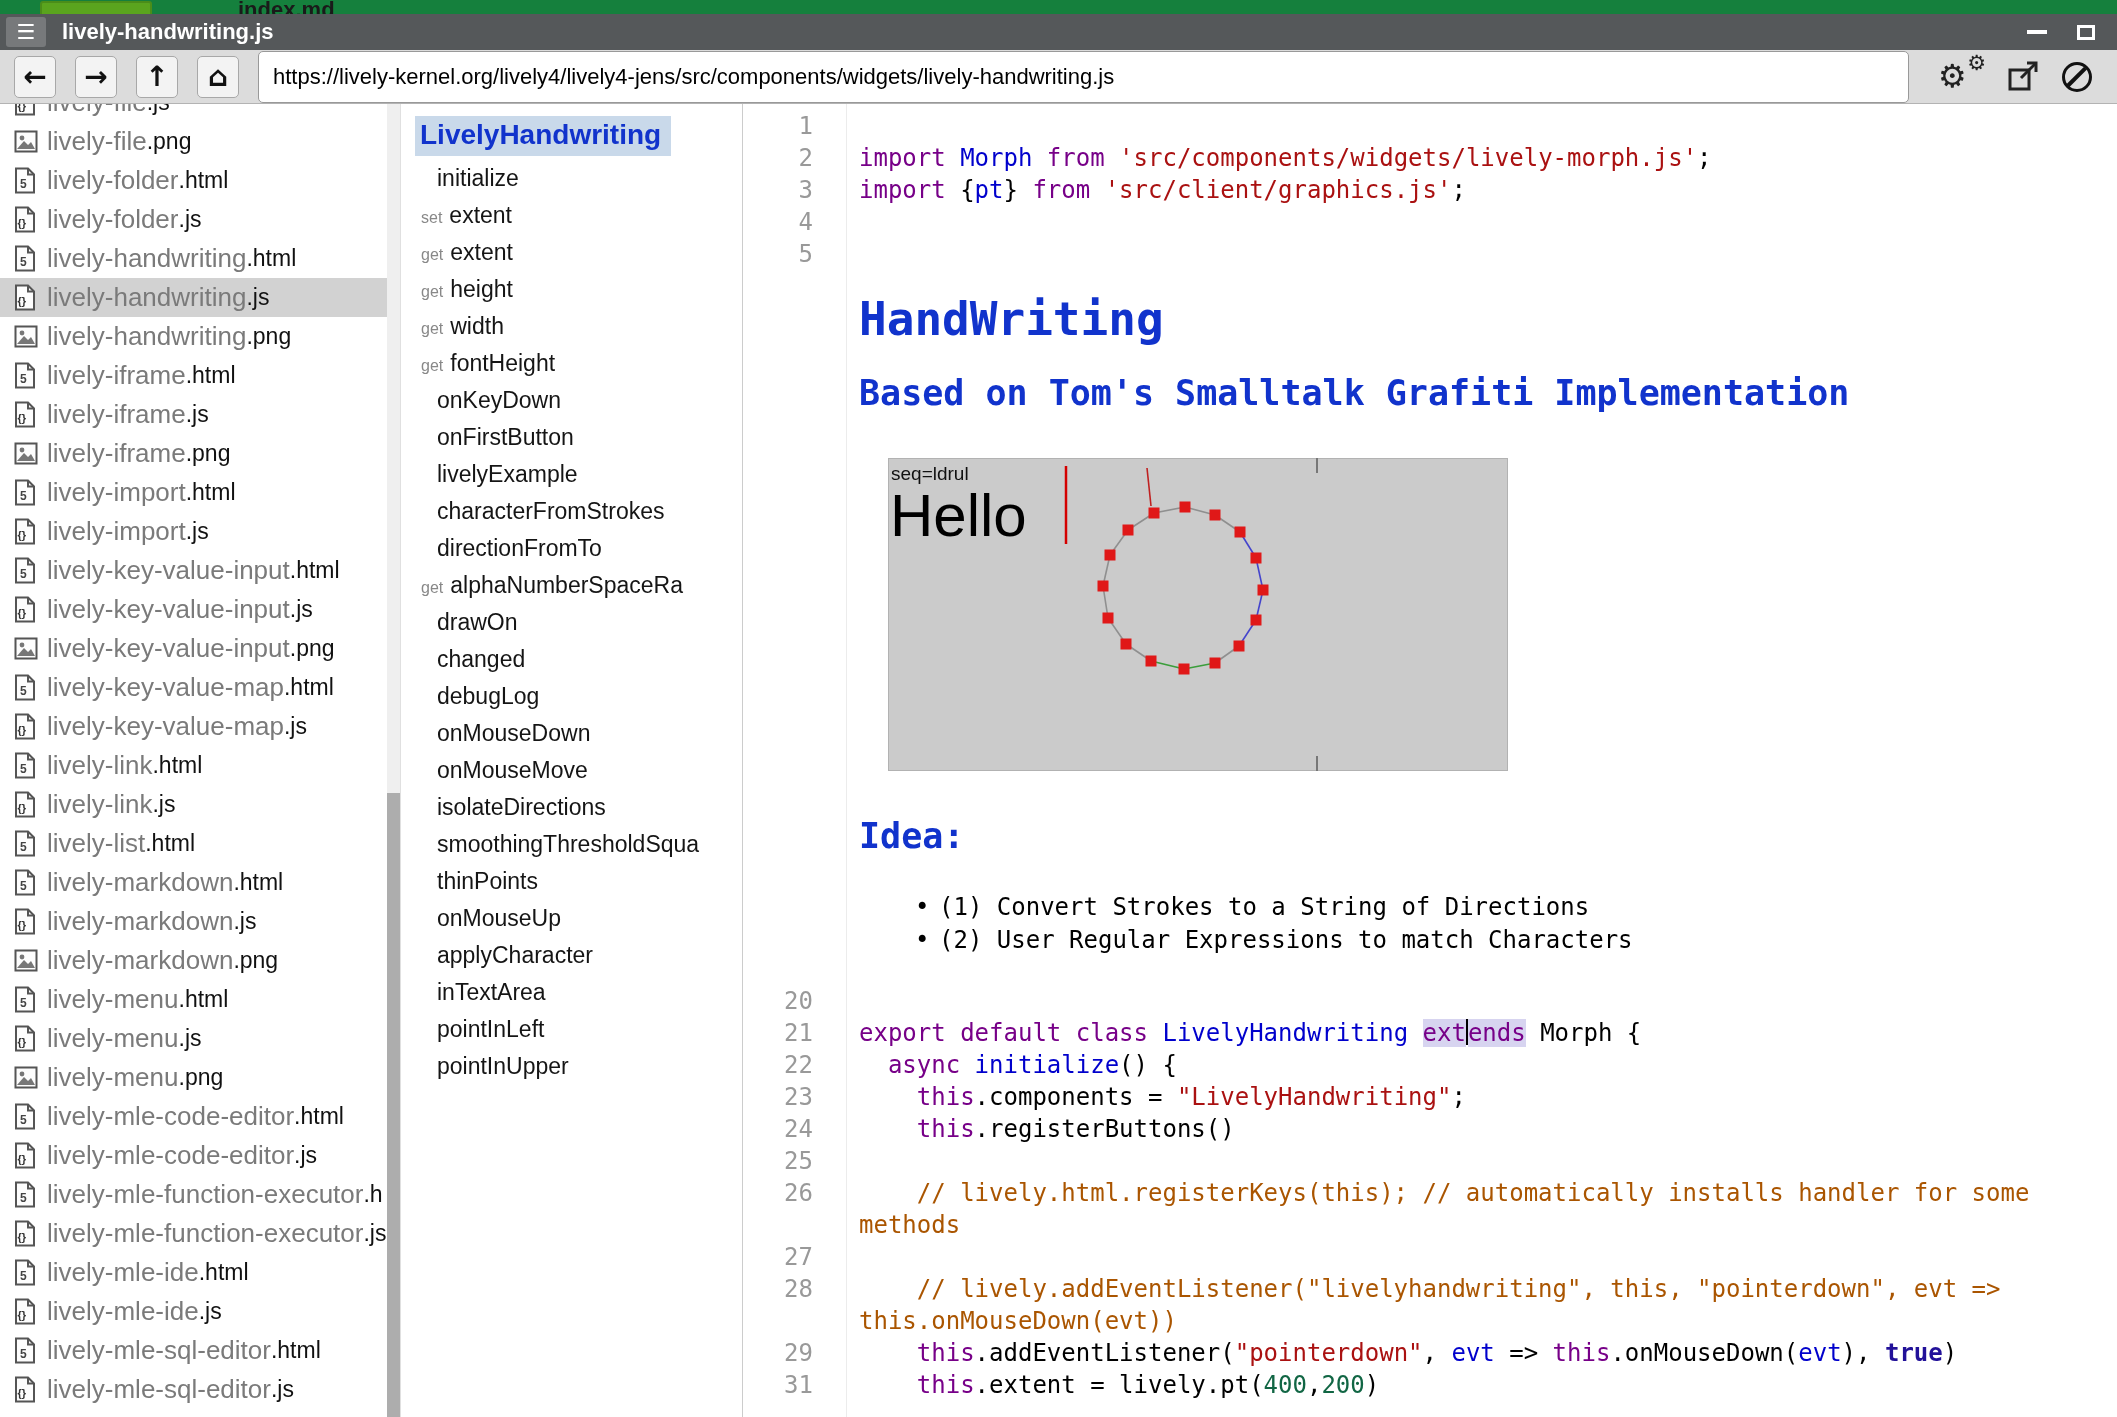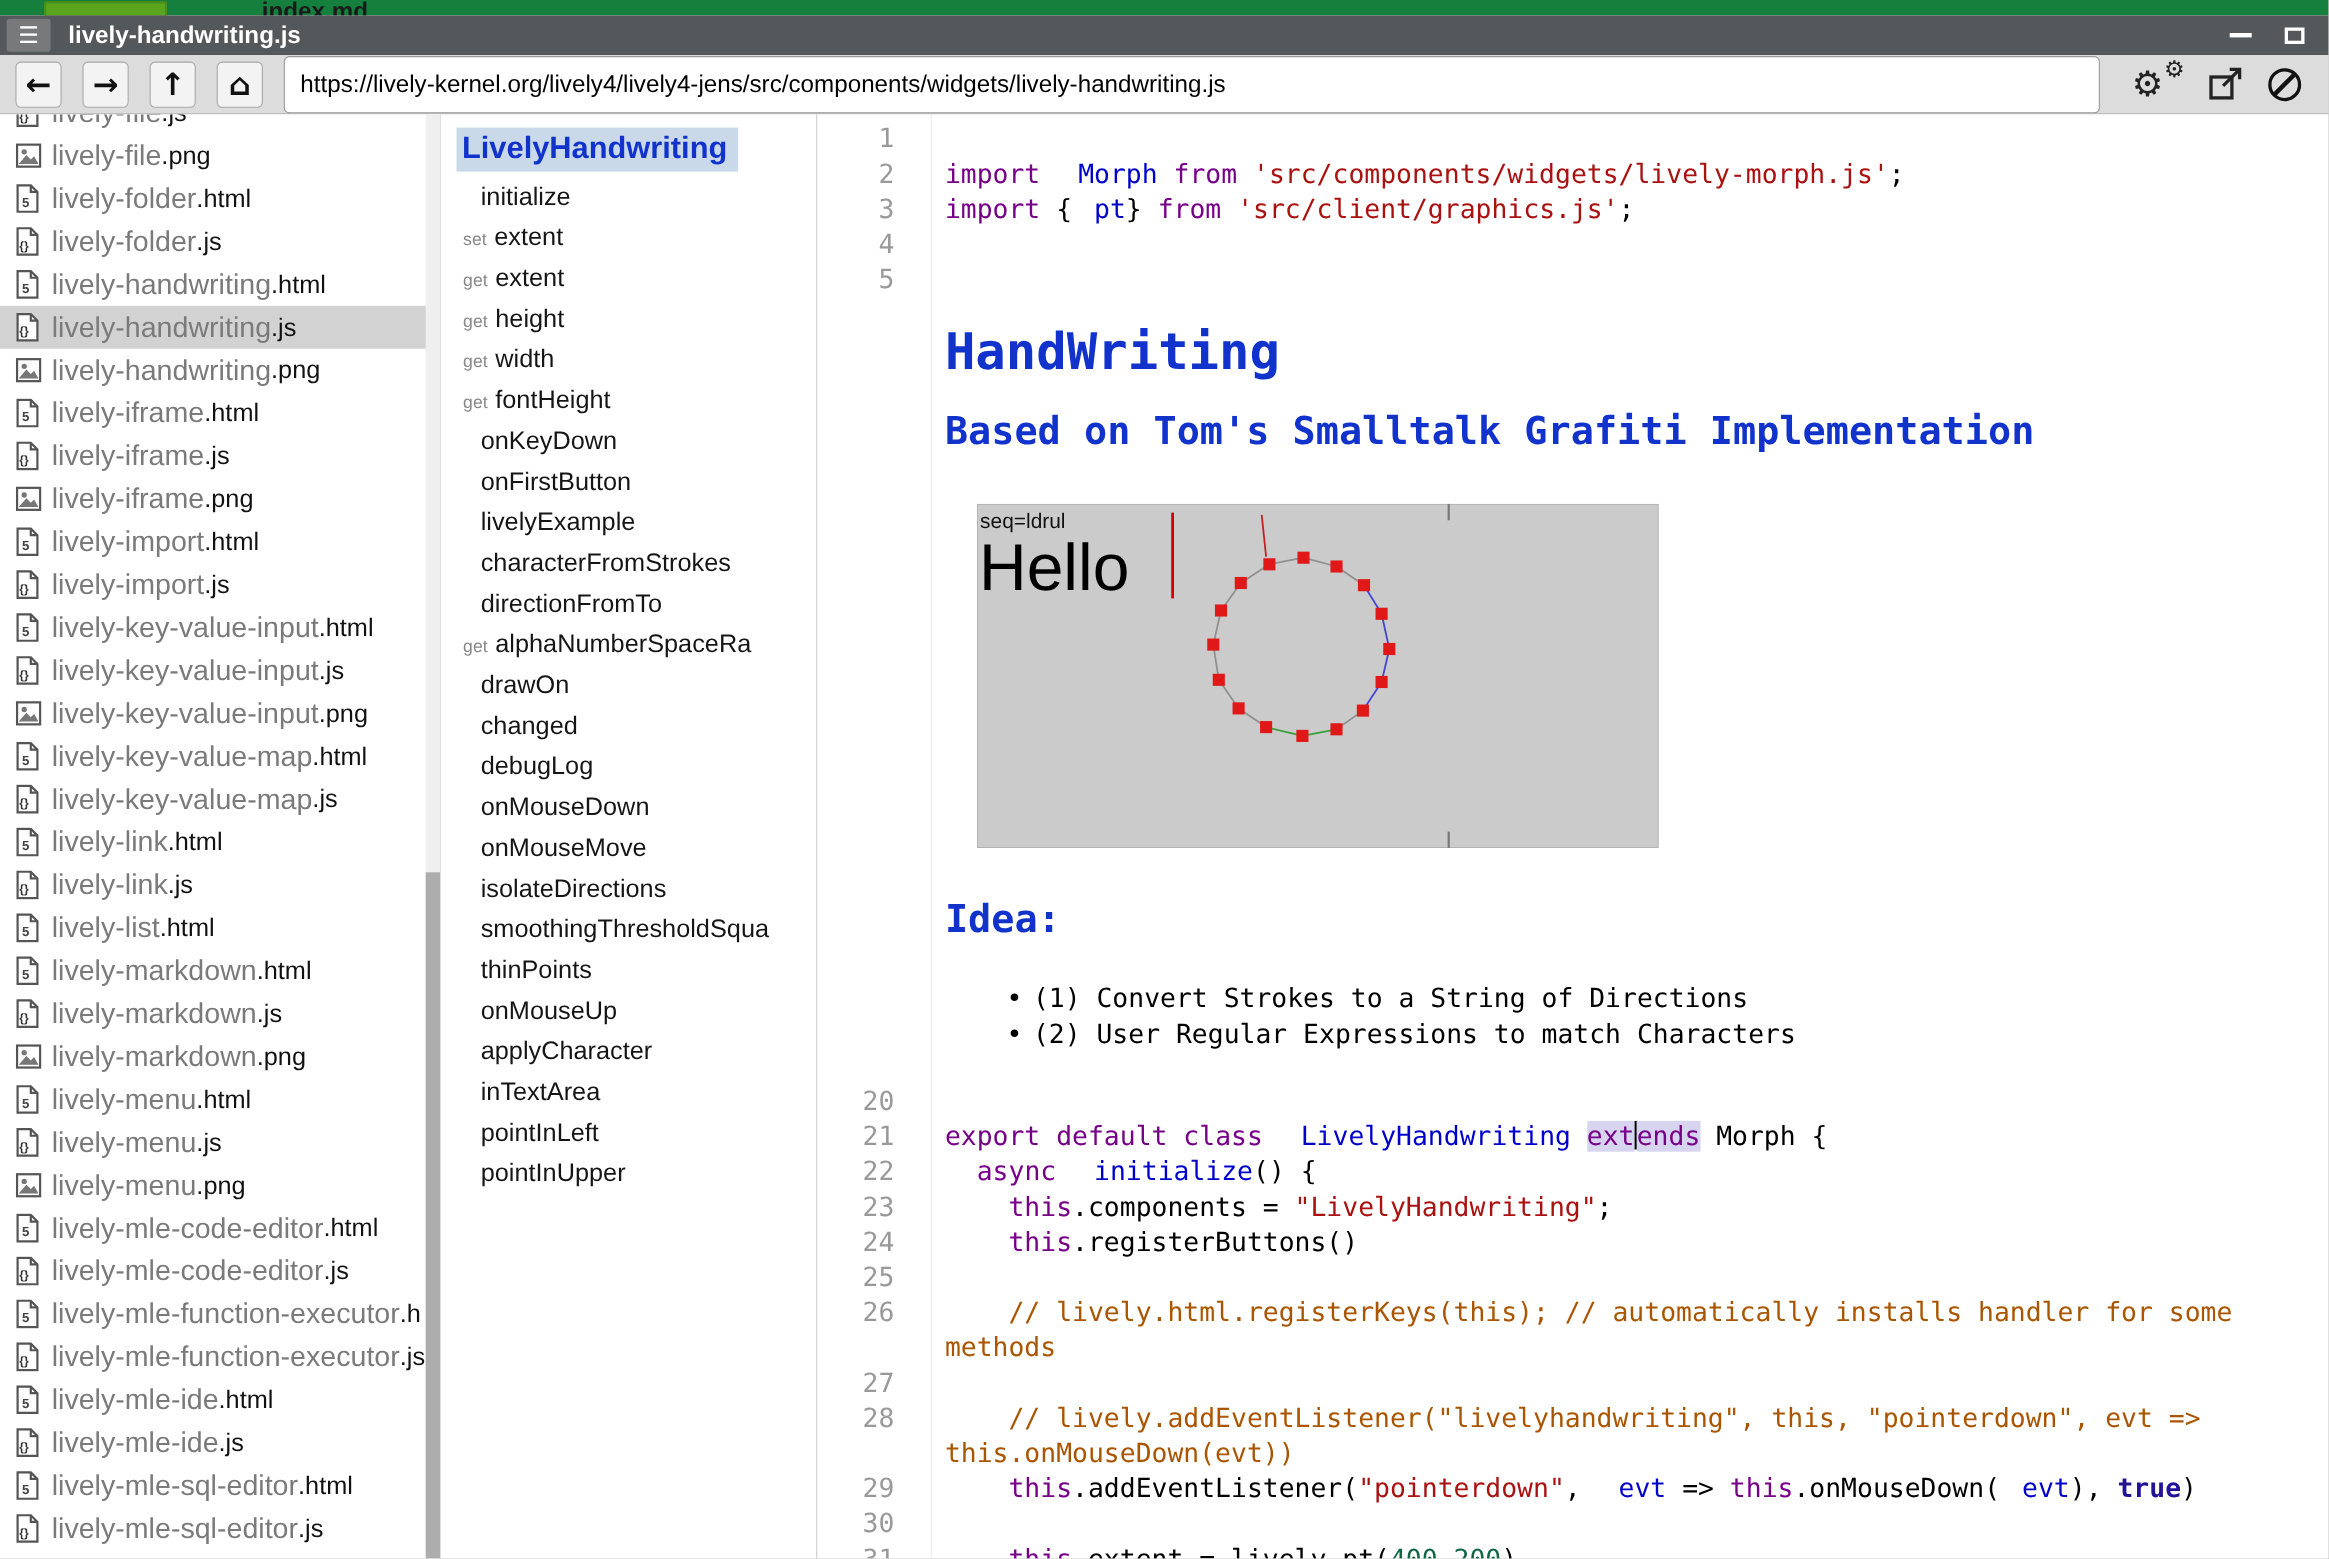--- a/index.html
+++ b/index.html
@@ -57,21 +57,21 @@
   .oprefix { font-size:16px; color:#888; margin-right:7px; margin-left:-16px; }
 
   
   .editor { position:absolute; left:742px; top:104px; right:0; bottom:0; background:#fff; border-left:1px solid #ccc;
             overflow:hidden; font-family:"DejaVu Sans Mono",monospace; font-size:24px; padding-top:6px; }
   .editor::before { content:''; position:absolute; left:0; top:0; bottom:0; width:103px; border-right:1px solid #ececec; }
   .crow { display:flex; align-items:flex-start; min-height:32px; line-height:32px; position:relative; }
   .gut { width:103px; flex:none; text-align:right; padding-right:33px; color:#999; user-select:none; }
   .ctext { flex:1; white-space:pre-wrap; overflow-wrap:break-word; padding-left:13px; padding-right:24px; color:#000; }
   .kw   { color:#770088; }
-  .def  { color:#0000cc;margin-left:20px; }
+  .def  { color:#0000cc; }
   .str  { color:#aa1111; }
   .com  { color:#aa5500; }
   .atom { color:#221199;font-weight:bold; }
   .num  { color:#116644; }
   .sel  { background:#d7d4f0; }
   .cur  { display:inline-block; width:0; border-left:2px solid #000; height:26px; vertical-align:-4px; }
   .md-h1 { font-size:46px; line-height:54px; font-weight:bold; color:#1133cc; margin-top:22px; }
   .md-h2 { font-size:35px; line-height:42px; font-weight:bold; color:#1133cc; margin-top:26px; }
   .md-h3 { font-size:35px; line-height:42px; font-weight:bold; color:#1133cc; margin-top:44px; }
   .md-img { margin-top:44px; line-height:0; }
@@ -597,23 +597,19 @@
         </div>
         <div class="crow">
           <div class="gut">28</div>
           <div class="ctext"><span>    </span><span class="com">// lively.addEventListener("livelyhandwriting", this, "pointerdown", evt =&gt; this.onMouseDown(evt))</span></div>
         </div>
         <div class="crow">
           <div class="gut">29</div>
           <div class="ctext"><span>    </span><span class="kw">this</span><span>.addEventListener(</span><span class="str">"pointerdown"</span><span>, </span><span class="def">evt</span><span> =&gt; </span><span class="kw">this</span><span>.onMouseDown(</span><span class="def">evt</span><span>), </span><span class="atom">true</span><span>)</span></div>
         </div>
         <div class="crow">
-          <div class="gut">30</div>
-          <div class="ctext"></div>
-        </div>
-        <div class="crow">
           <div class="gut">31</div>
           <div class="ctext"><span>    </span><span class="kw">this</span><span>.extent = lively.pt(</span><span class="num">400</span><span>,</span><span class="num">200</span><span>)</span></div>
         </div>
       </div>
   </div>
 
 </div>
 
 </body></html>

